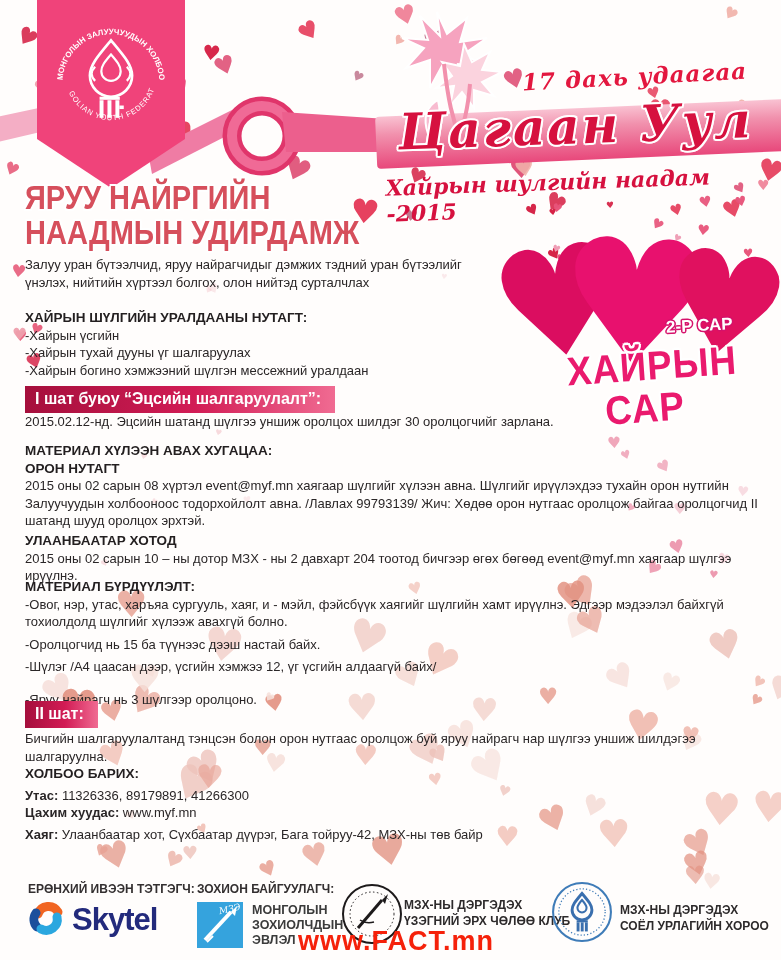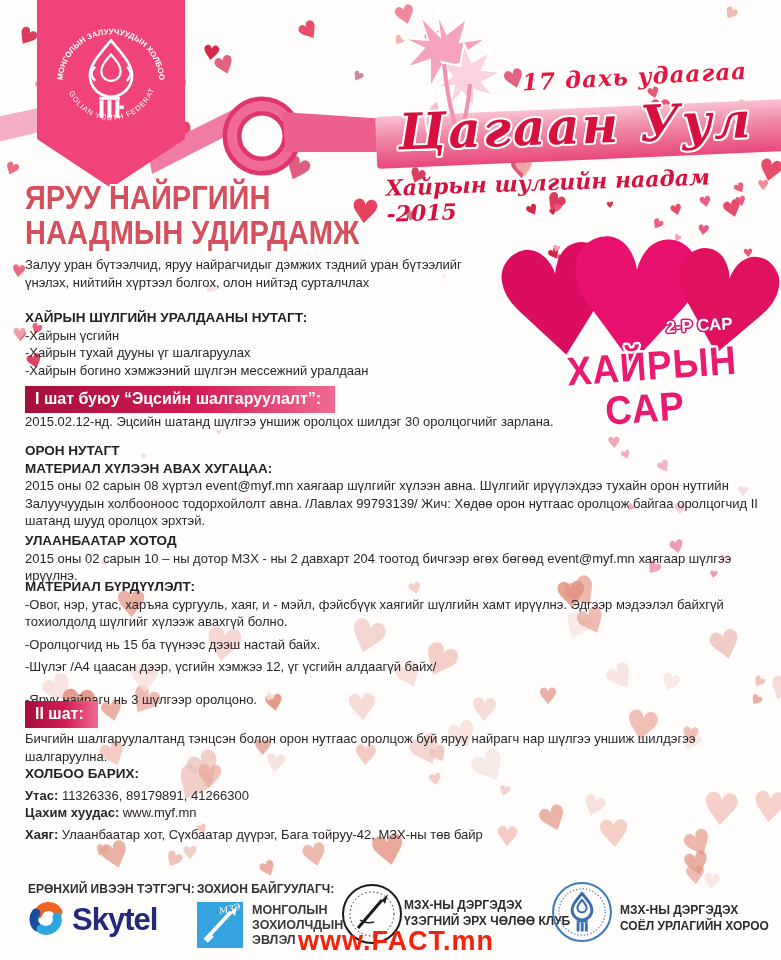--- a/index.html
+++ b/index.html
@@ -283,22 +283,22 @@
     <p class="sec-title">ХАЙРЫН ШҮЛГИЙН УРАЛДААНЫ НУТАГТ:</p>
     <p>-Хайрын үсгийн</p>
     <p>-Хайрын тухай дууны үг шалгаруулах</p>
     <p>-Хайрын богино хэмжээний шүлгэн мессежний уралдаан</p>
   </div>
 
   <div class="band" style="top:386px">I шат буюу “Эцсийн шалгаруулалт”:</div>
   <div class="blk" style="top:413px">2015.02.12-нд. Эцсийн шатанд шүлгээ уншиж оролцох шилдэг 30 оролцогчийг зарлана.</div>
 
   <div class="blk" style="top:442px">
+    <p class="sec-title">МАТЕРИАЛ ХҮЛЭЭН АВАХ  ХУГАЦАА:</p>
     <p class="sec-title">ОРОН НУТАГТ</p>
-    <p class="sec-title">МАТЕРИАЛ ХҮЛЭЭН АВАХ  ХУГАЦАА:</p>
     <p>2015 оны 02 сарын 08 хүртэл event@myf.mn хаягаар шүлгийг хүлээн авна. Шүлгийг ирүүлэхдээ тухайн орон нутгийн Залуучуудын холбооноос тодорхойлолт авна. /Лавлах 99793139/ Жич: Хөдөө орон нутгаас оролцож байгаа оролцогчид II шатанд шууд оролцох эрхтэй.</p>
   </div>
 
   <div class="blk" style="top:532px">
     <p class="sec-title">УЛААНБААТАР ХОТОД</p>
     <p>2015 оны 02 сарын 10 – ны дотор МЗХ - ны 2 давхарт 204 тоотод бичгээр өгөх бөгөөд event@myf.mn хаягаар шүлгээ ирүүлнэ.</p>
   </div>
 
   <div class="blk" style="top:578px">
     <p class="sec-title">МАТЕРИАЛ БҮРДҮҮЛЭЛТ:</p>

